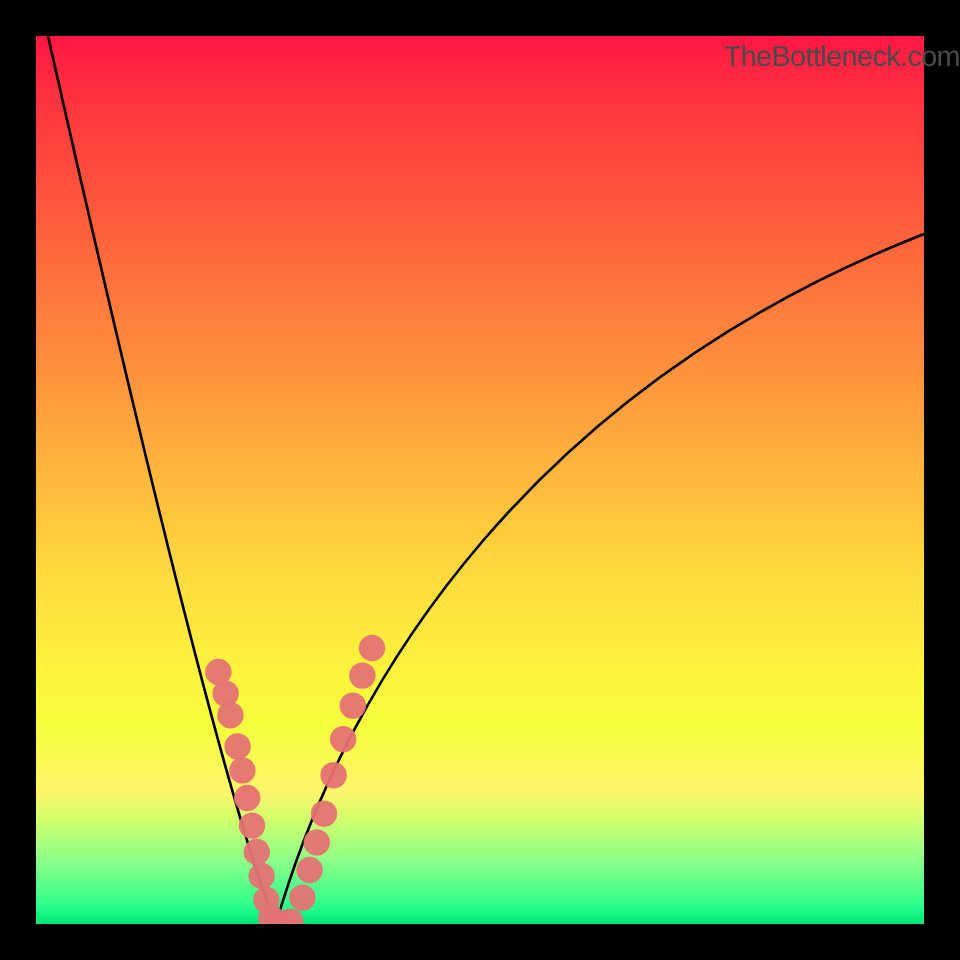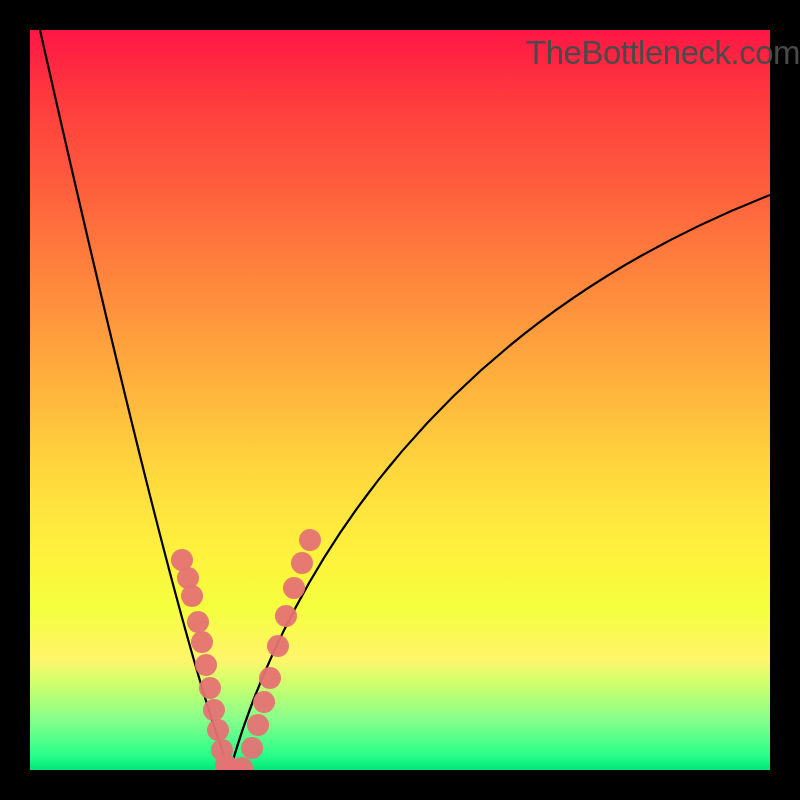--- a/index.html
+++ b/index.html
@@ -32,21 +32,21 @@
         #2aff8a 98%,
         #00e676 100%
       );
     }
     .watermark {
       position: absolute;
       top: 4px;
       left: 30px;
       width: 740px;
       font-family: Arial, Helvetica, sans-serif;
-      font-size: 33px;
+      font-size: 24px;
       font-weight: 500;
       color: #4a4a4a;
       text-align: right;
       letter-spacing: -0.5px;
     }
     .curve-svg {
       position: absolute;
       left: 0;
       top: 0;
       width: 740px;

